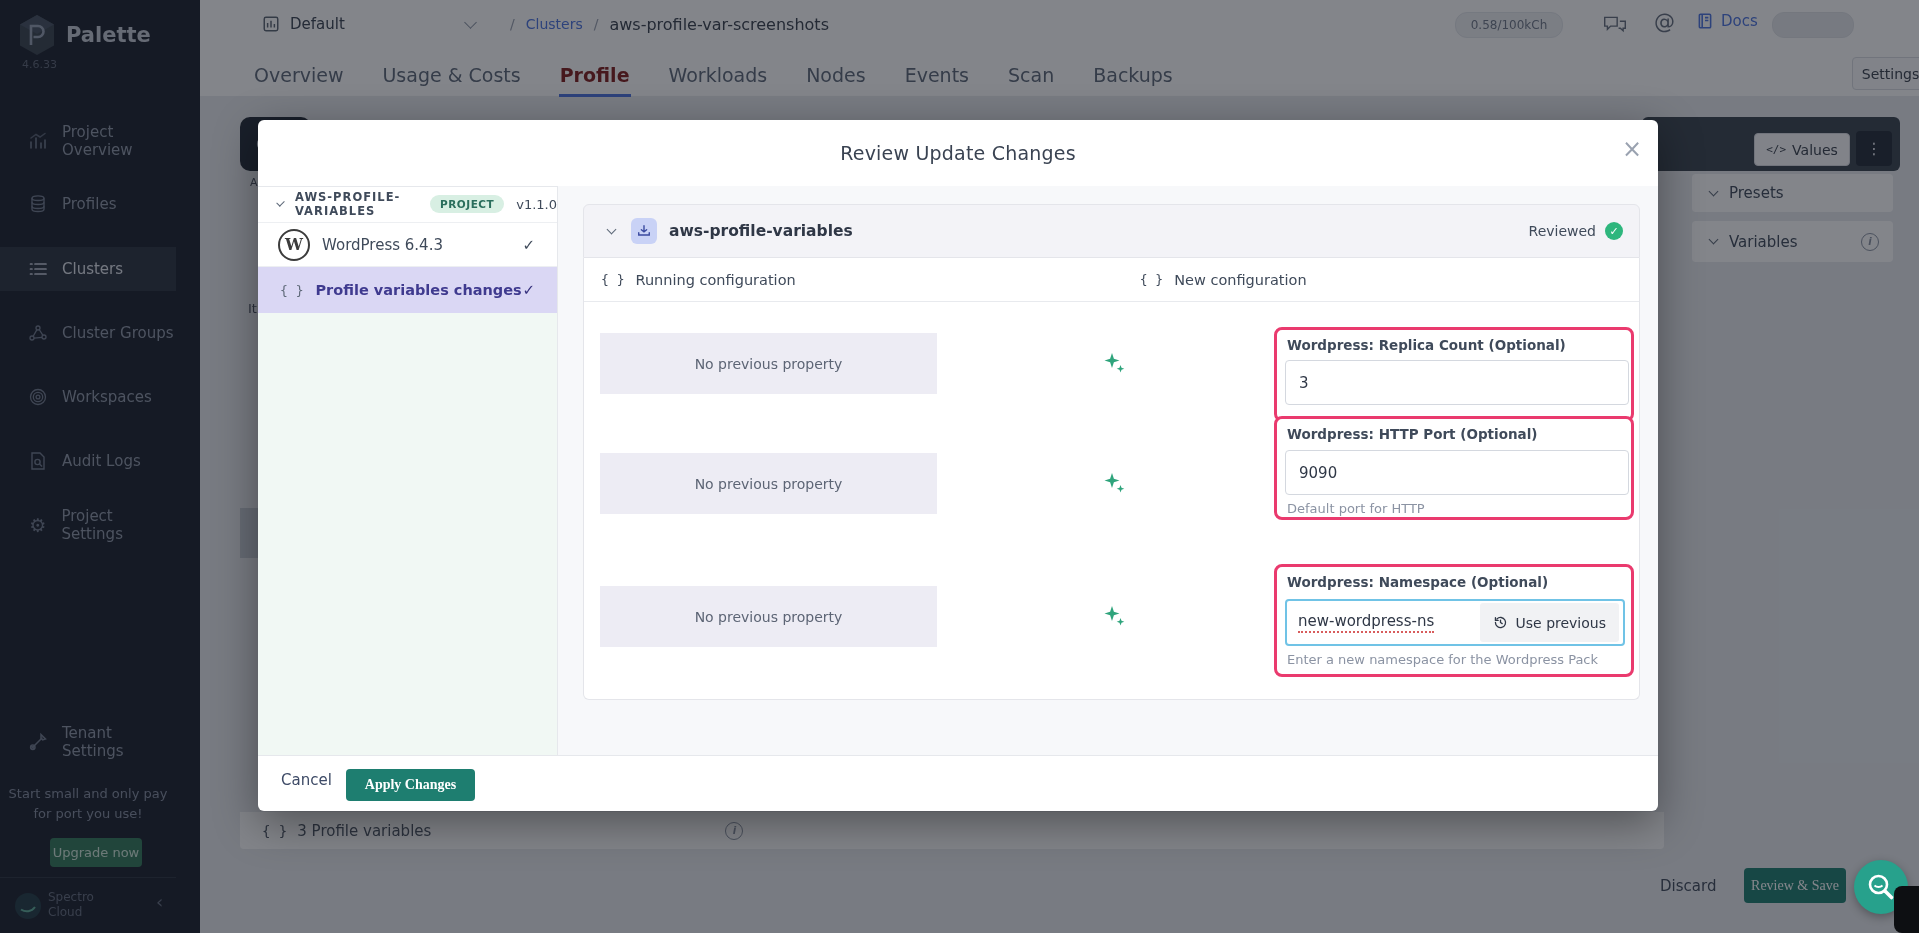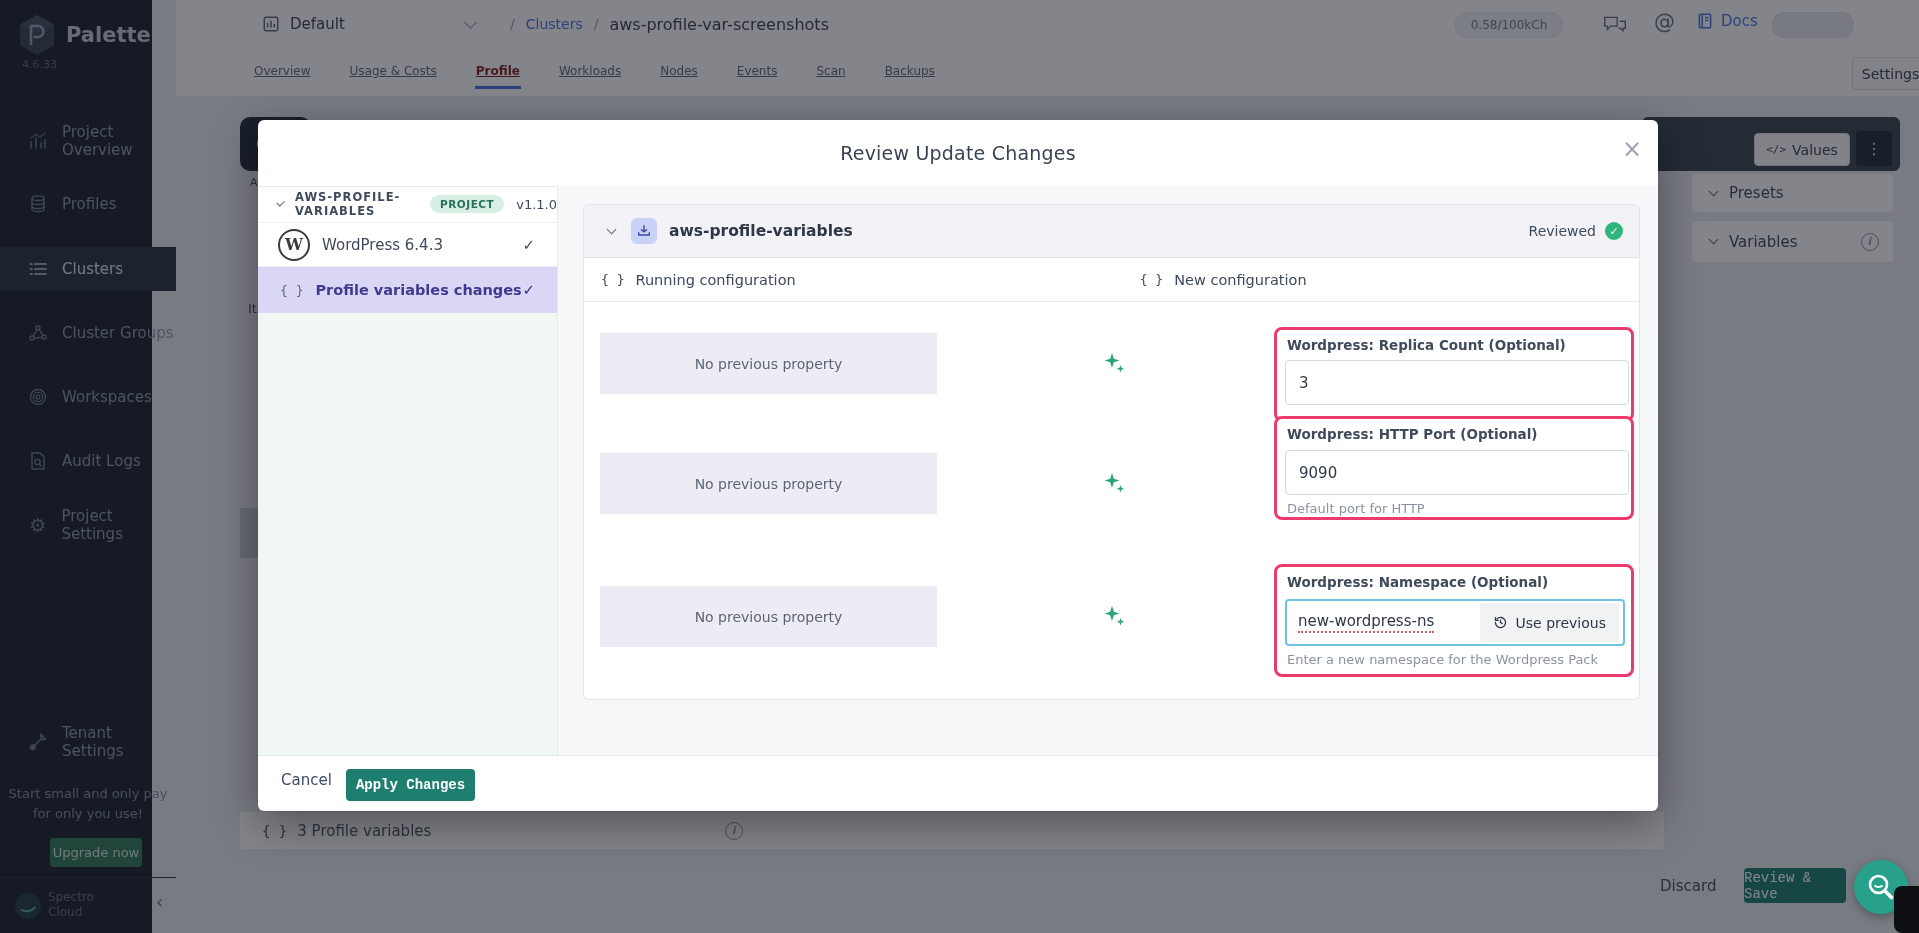--- a/index.html
+++ b/index.html
@@ -3,47 +3,47 @@
 <meta charset="utf-8">
 <style>
   html,body{margin:0;padding:0;background:#e9ebef;font-family:"DejaVu Sans","Liberation Sans",sans-serif;color:#3f4a5a;}
   #screen{position:relative;width:1919px;height:933px;overflow:hidden;background:#e9ebef;}
   .abs{position:absolute;}
   .row{display:flex;align-items:center;}
   .mono{font-family:"DejaVu Sans Mono","Liberation Mono",monospace;}
   .chev{display:inline-block;width:8px;height:8px;border-right:1.7px solid currentColor;border-bottom:1.7px solid currentColor;transform:rotate(45deg);margin-top:-4px;}
   .chev.sm{width:6px;height:6px;}
   
-  #sidebar{left:0;top:0;width:152px;height:933px;background:#1b212c;}
+  #sidebar{left:0;top:0;width:200px;height:933px;background:#1b212c;}
   .navitem{position:absolute;left:0;width:176px;height:44px;display:flex;align-items:center;color:#8e97a8;font-size:15px;}
   .navitem .nicon{width:22px;height:22px;margin-left:27px;margin-right:13px;display:flex;align-items:center;justify-content:center;color:#717b8e;}
   .navitem.active{background:#2a3240;color:#dfe3ea;}
   .navitem.active .nicon{color:#c7cdd9;}
   
   #topbar{left:176px;top:0;width:1743px;height:96px;background:#ffffff;border-bottom:1px solid #e8eaee;}
-  .tab{font-size:12px;color:#5d6878;padding:8px 1px 11px 1px;cursor:pointer;text-decoration:underline;}
+  .tab{font-size:19px;color:#5d6878;padding:8px 1px 11px 1px;cursor:pointer;}
   .tab.active{color:#7f1d1d;font-weight:600;box-shadow:inset 0 -3px 0 #4c74e0;}
   .pill{background:#eef0f3;border:1px solid #e2e5ea;border-radius:12px;color:#6f7888;font-size:12px;display:flex;align-items:center;justify-content:center;}
   .btnlight{background:#fbfbfc;border:1px solid #d9dce2;border-radius:4px;font-size:14px;color:#39414e;display:flex;align-items:center;justify-content:center;gap:8px;}
   
   .card{background:#fff;border-radius:4px;}
   .info{display:inline-flex;width:16px;height:16px;border:1.4px solid #8a93a3;border-radius:50%;color:#8a93a3;font-size:10px;align-items:center;justify-content:center;font-style:italic;font-weight:700;}
   
   #overlay{left:0;top:0;width:1919px;height:933px;background:rgba(17,22,31,.52);z-index:50;}
   #modal{left:258px;top:120px;width:1400px;height:691px;background:#fff;border-radius:6px;box-shadow:0 12px 44px rgba(0,0,0,.38);z-index:100;}
   .mint{background:#f1f8f4;}
   .badge{background:#d8efe3;color:#2a6e5c;font-size:10.5px;font-weight:700;letter-spacing:.5px;border-radius:9px;padding:3px 10px;}
   .check{color:#3f4a5a;font-size:15px;}
   .groupbox{position:absolute;left:690px;width:360px;border:3px solid #ea3a6e;border-radius:8px;background:#fff;box-sizing:border-box;}
   .glabel{position:absolute;left:10px;top:7px;font-size:13.5px;font-weight:600;color:#3f4a5a;white-space:nowrap;}
   .ginput{position:absolute;left:8px;width:344px;height:45px;border:1px solid #d4d8df;border-radius:4px;background:#fff;box-sizing:border-box;display:flex;align-items:center;font-size:15px;color:#2f3746;padding-left:13px;}
   .ghint{position:absolute;left:10px;font-size:13px;color:#8b93a3;white-space:nowrap;}
   .prevbox{position:absolute;left:16px;width:337px;height:61px;background:#edecf4;display:flex;align-items:center;justify-content:center;color:#5d6575;font-size:14px;}
   .greencheck{display:inline-flex;width:18px;height:18px;border-radius:50%;background:#2eb67d;color:#fff;font-size:11px;align-items:center;justify-content:center;font-weight:700;}
-  .tealbtn{background:#1e7e70;color:#fff;border:none;border-radius:4px;font-size:14px;font-weight:600;font-family:Liberation Mono, monospace;display:flex;align-items:center;justify-content:center;}
+  .tealbtn{background:#1e7e70;color:#fff;border:none;border-radius:4px;font-size:14px;font-weight:600;font-family:Liberation Serif, serif;display:flex;align-items:center;justify-content:center;}
 </style>
 </head>
 <body>
 
 <div id="screen">
 
   <div id="topbar" class="abs">
     <div class="abs row" style="left:86px;top:8px;height:32px;gap:10px;">
       <span style="display:inline-flex;">
         <svg width="18" height="18" viewBox="0 0 16 16" fill="none" stroke="#5b6472" stroke-width="1.3">
@@ -219,21 +219,21 @@
             <path d="M7 17.5L4.5 15"></path>
             <path d="M14 3.5l4.5 4.5-2.8 1-1.7-1.7z"></path>
             <circle cx="5.8" cy="16.2" r="2.2"></circle>
           </svg>
         </span>
       <span>Tenant Settings</span>
     </div>
 
     <div class="abs" style="left:0;top:784px;width:176px;text-align:center;color:#848da0;font-size:13px;line-height:20px;">
       <div>Start small and only pay</div>
-      <div>for only you use!</div>
+      <div>for port you use!</div>
     </div>
     <div class="abs" style="left:50px;top:838px;width:92px;height:29px;background:#347a5b;border-radius:4px;color:#cfe7d9;font-size:13px;display:flex;align-items:center;justify-content:center;">
       <span>Upgrade now</span>
     </div>
     <div class="abs" style="left:0;top:877px;width:176px;height:56px;border-top:1px solid #2a3240;">
       <span class="abs" style="left:14px;top:14px;">
         <svg width="28" height="28" viewBox="0 0 28 28">
             <circle cx="14" cy="14" r="13" fill="#223c46"></circle>
             <path d="M7 17.5c4.5 3 10.5 2.5 14-2.5" stroke="#5fae9a" stroke-width="2" fill="none"></path>
           </svg>

